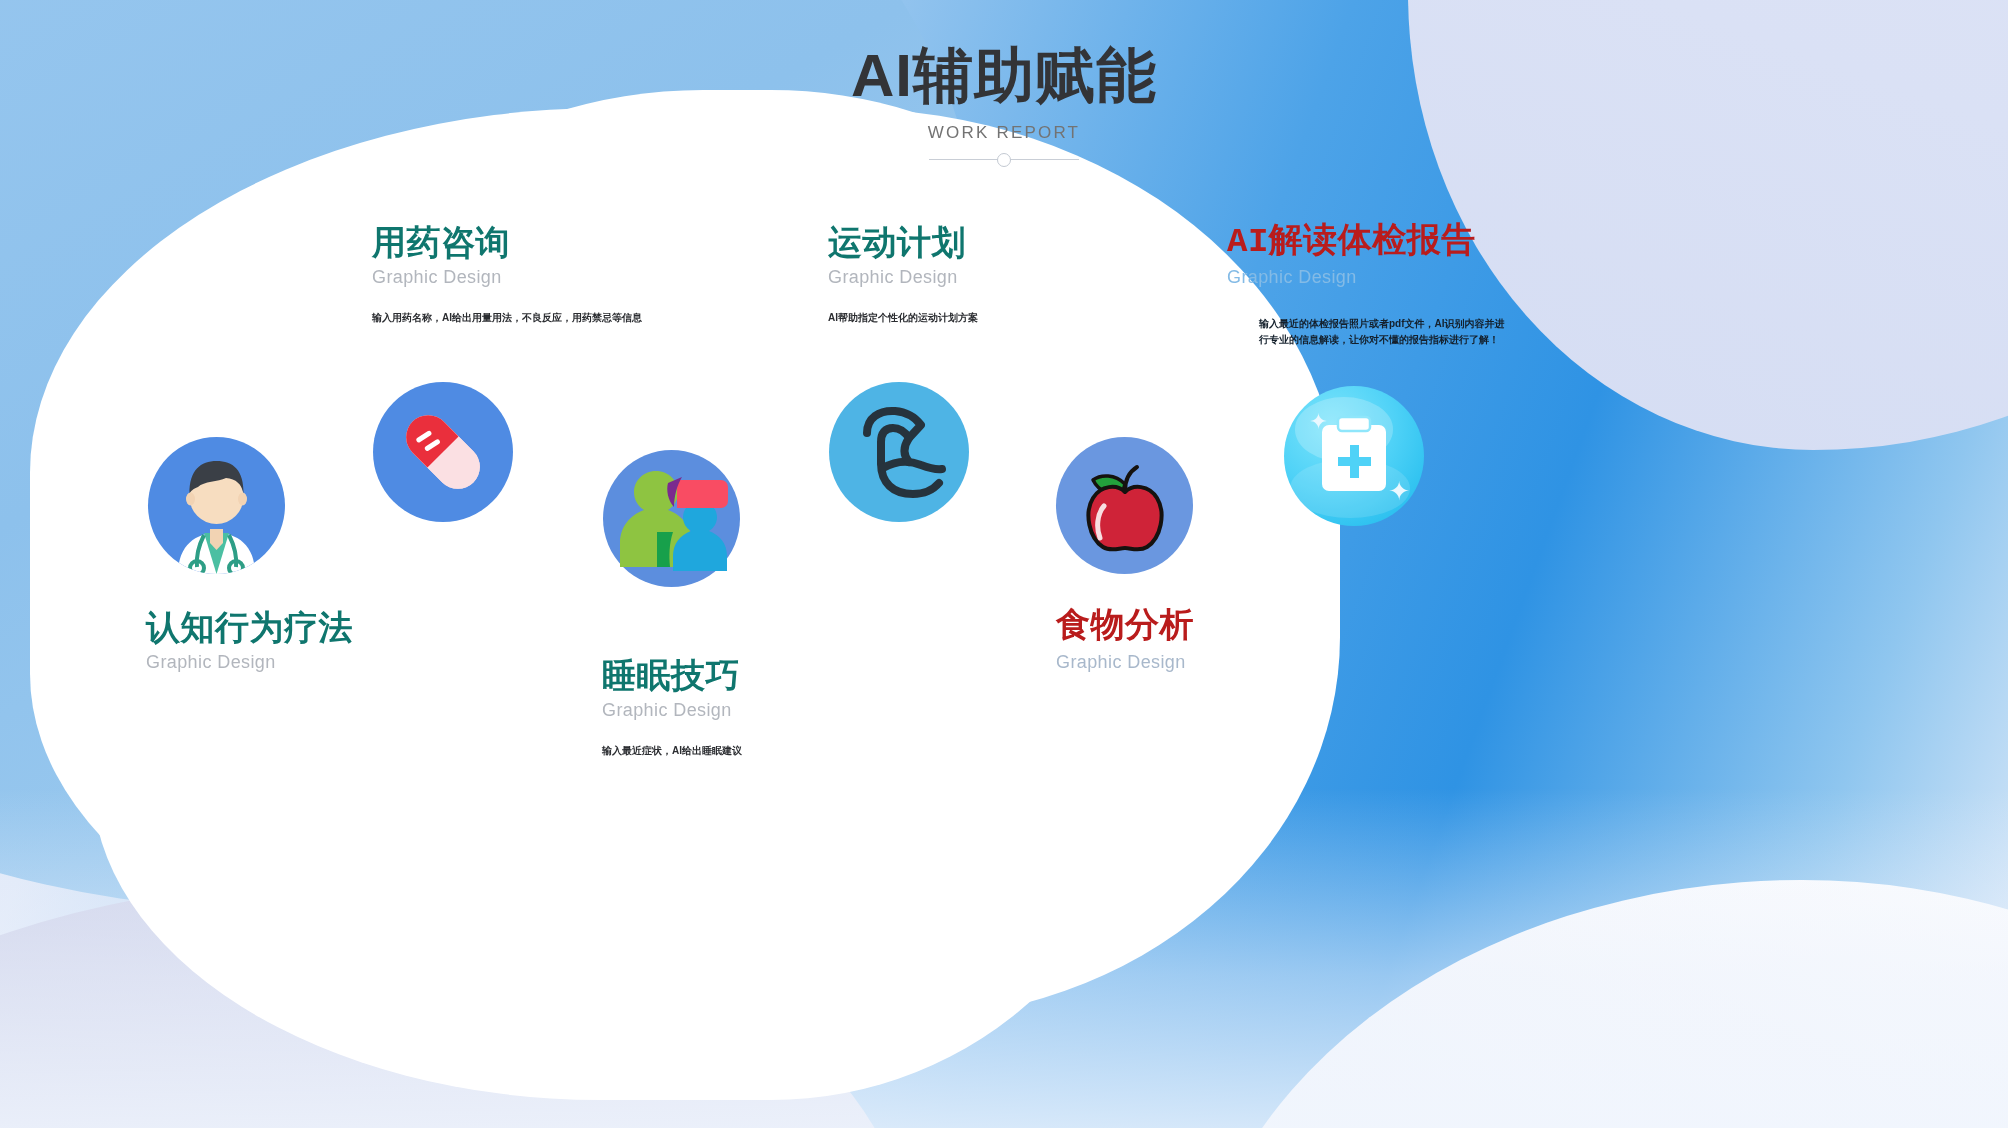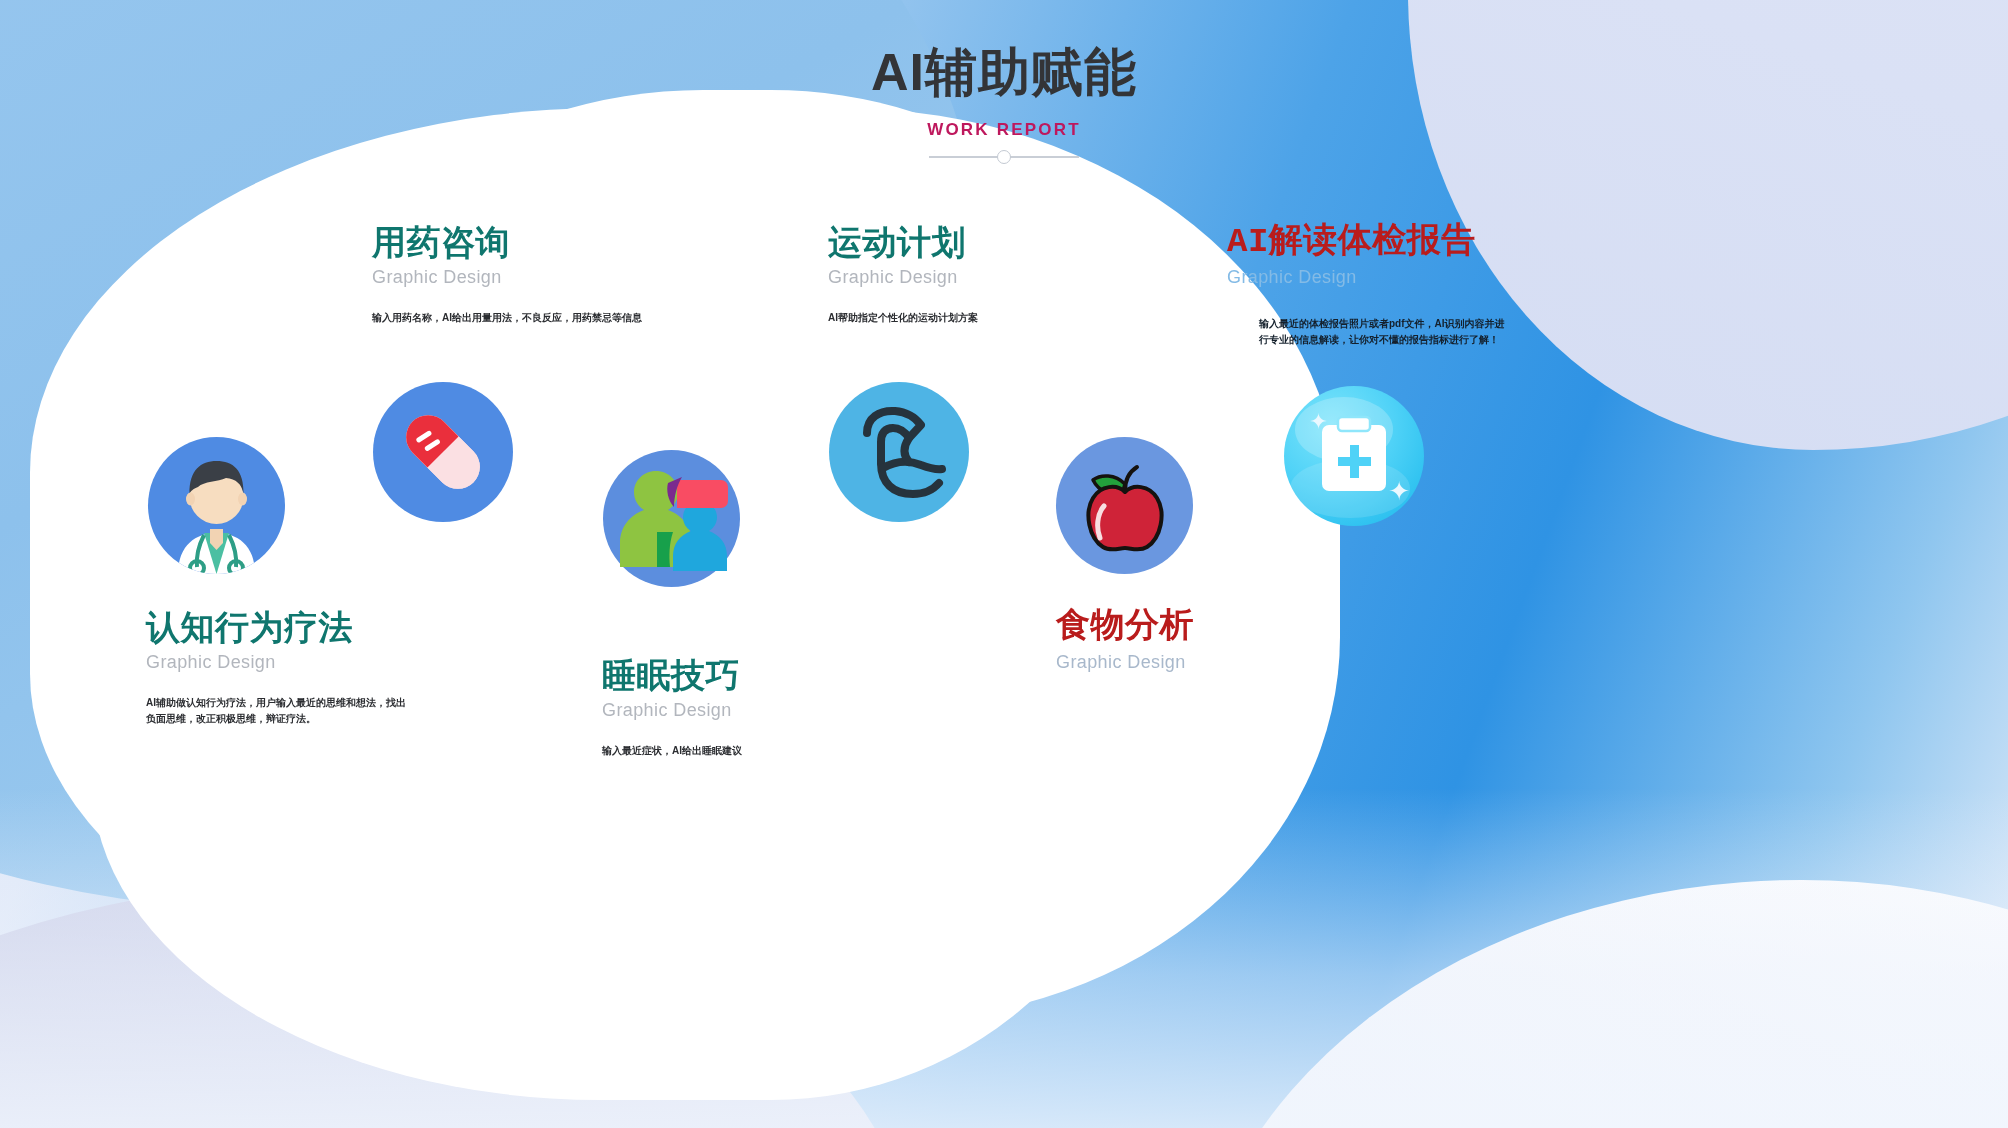--- a/index.html
+++ b/index.html
@@ -56,25 +56,25 @@
     background:#fff;border-radius:40% 44% 36% 48% / 42% 38% 46% 40%;
   }
   .white-blob3{
     position:absolute;left:300px;top:90px;width:840px;height:620px;
     background:#fff;border-radius:48% 44% 40% 50% / 52% 46% 48% 44%;
   }
 
   
   .header{position:absolute;left:0;right:0;top:44px;text-align:center;z-index:20;}
   .title{
-    font-size:52px;font-weight:bold;color:#333437;letter-spacing:1px;
+    font-size:60px;font-weight:bold;color:#333437;letter-spacing:1px;
     line-height:1.08;margin:0;
   }
   .subtitle{
-    margin-top:20px;font-size:17px;letter-spacing:2.2px;color:#be185d;font-weight:bold;
+    margin-top:14px;font-size:17px;letter-spacing:2.2px;color:#737373;font-weight:normal;
   }
   .divider{
     margin:10px auto 0;width:150px;height:14px;position:relative;
   }
   .divider .line{
     position:absolute;left:0;right:0;top:6px;height:1.5px;background:#c9ced6;
   }
   .divider .dot{
     position:absolute;left:50%;top:0;transform:translateX(-50%);
     width:12px;height:12px;border-radius:50%;background:#fff;border:1.6px solid #c3c9d2;
@@ -214,21 +214,20 @@
 
   <div class="card faded onblue" style="left:1227px;top:222px;">
     <div class="c-title">AI解读体检报告</div>
     <div class="c-sub">Graphic Design</div>
     <div class="c-desc" style="width:252px;margin-top:28px;margin-left:32px;">输入最近的体检报告照片或者pdf文件，AI识别内容并进行专业的信息解读，让你对不懂的报告指标进行了解！</div>
   </div>
 
   <div class="card" style="left:146px;top:607px;">
     <div class="c-title">认知行为疗法</div>
     <div class="c-sub">Graphic Design</div>
-    <div class="c-desc w-wide">AI辅助做认知行为疗法，用户输入最近的思维和想法，找出负面思维，改正积极思维，辩证疗法。</div>
   </div>
 
   <div class="card" style="left:602px;top:607px;margin-top:48px;">
     <div class="c-title">睡眠技巧</div>
     <div class="c-sub">Graphic Design</div>
     <div class="c-desc" style="width:250px;">输入最近症状，AI给出睡眠建议</div>
   </div>
 
   <div class="card onblue" style="left:1056px;top:607px;">
     <div class="c-title">食物分析</div>

